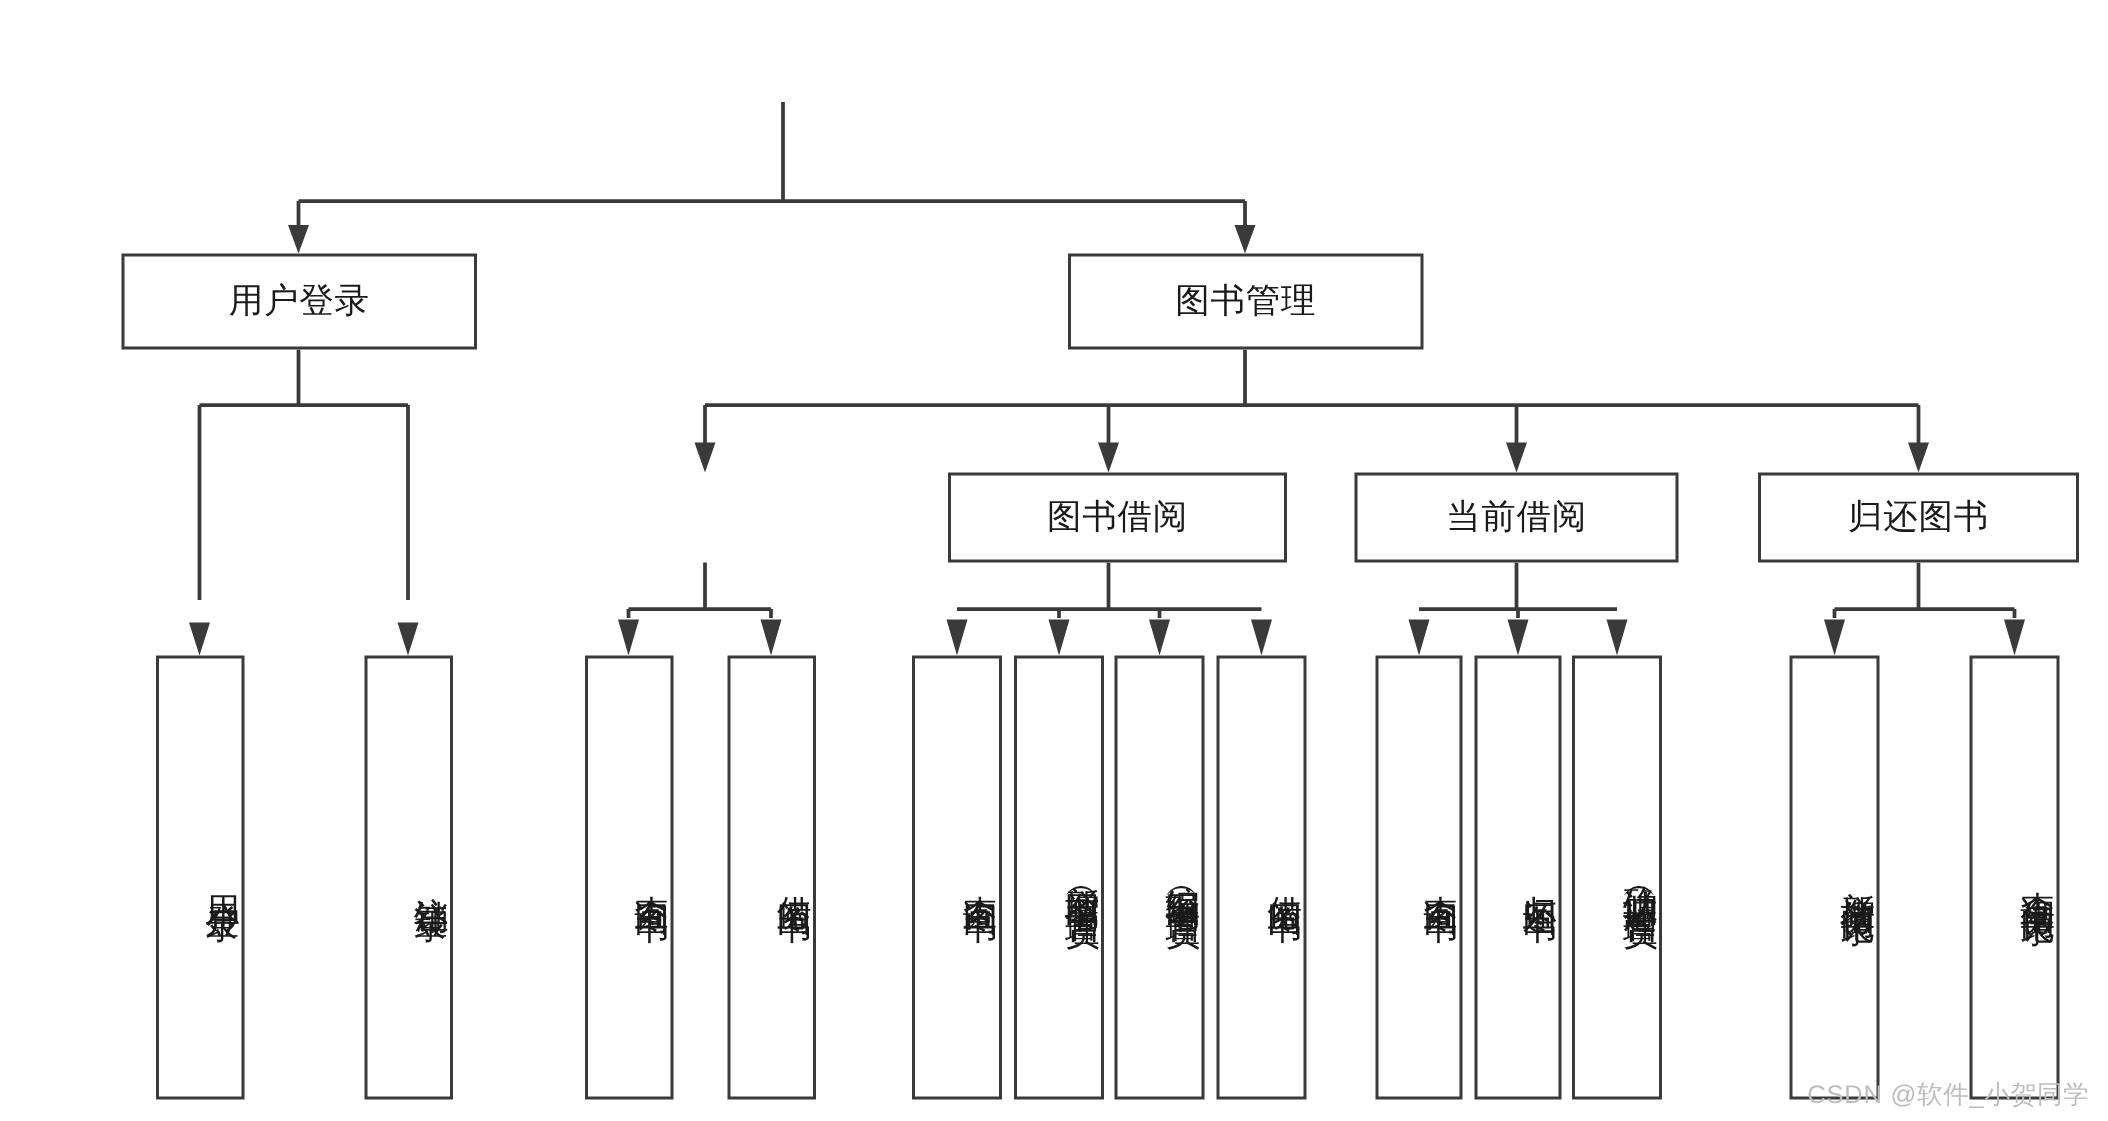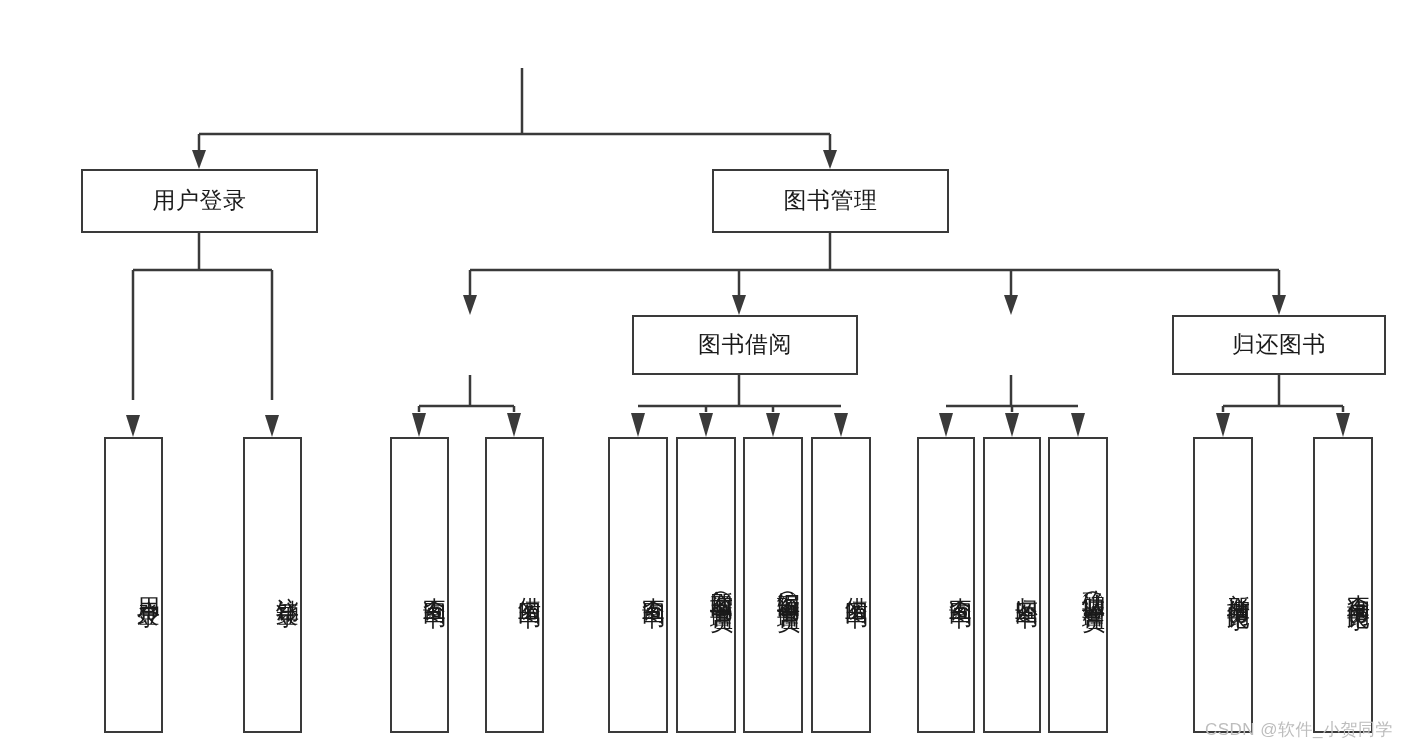--- a/index.html
+++ b/index.html
@@ -127,20 +127,21 @@
     <polygon points="1343,437 1336,413 1350,413" fill="#3a3a3a" stroke="none"></polygon>
     <line x1="1223" y1="406" x2="1223" y2="412"></line>
     <line x1="1343" y1="406" x2="1343" y2="412"></line>
   </svg>
 
 
   <div class="node h" style="left:81px; top:169px; width:237px; height:64px;">用户登录</div>
   <div class="node h" style="left:712px; top:169px; width:237px; height:64px;">图书管理</div>
 
   <div class="node h" style="left:632px; top:315px; width:226px; height:60px;">图书借阅</div>
+  <div class="node h" style="left:903px; top:315px; width:216px; height:60px;">当前借阅</div>
   <div class="node h" style="left:1172px; top:315px; width:214px; height:60px;">归还图书</div>
 
   <div class="node v" style="left:104px; top:437px; width:59px; height:296px;">用户登录</div>
   <div class="node v" style="left:243px; top:437px; width:59px; height:296px;">注销登录</div>
 
   <div class="node v" style="left:390px; top:437px; width:59px; height:296px;">查询图书</div>
   <div class="node v" style="left:485px; top:437px; width:59px; height:296px;">借阅图书</div>
 
   <div class="node v" style="left:608px; top:437px; width:60px; height:296px;">查询图书</div>
   <div class="node v" style="left:676px; top:437px; width:60px; height:296px;">新增图书（管理员）</div>

